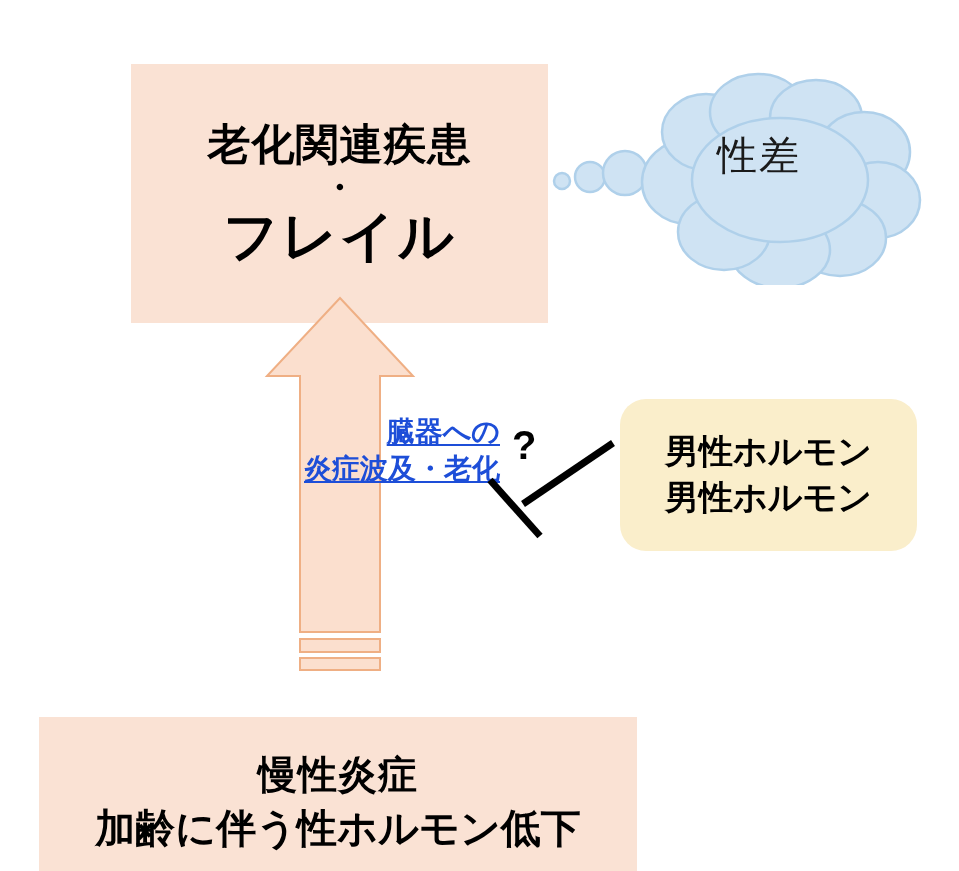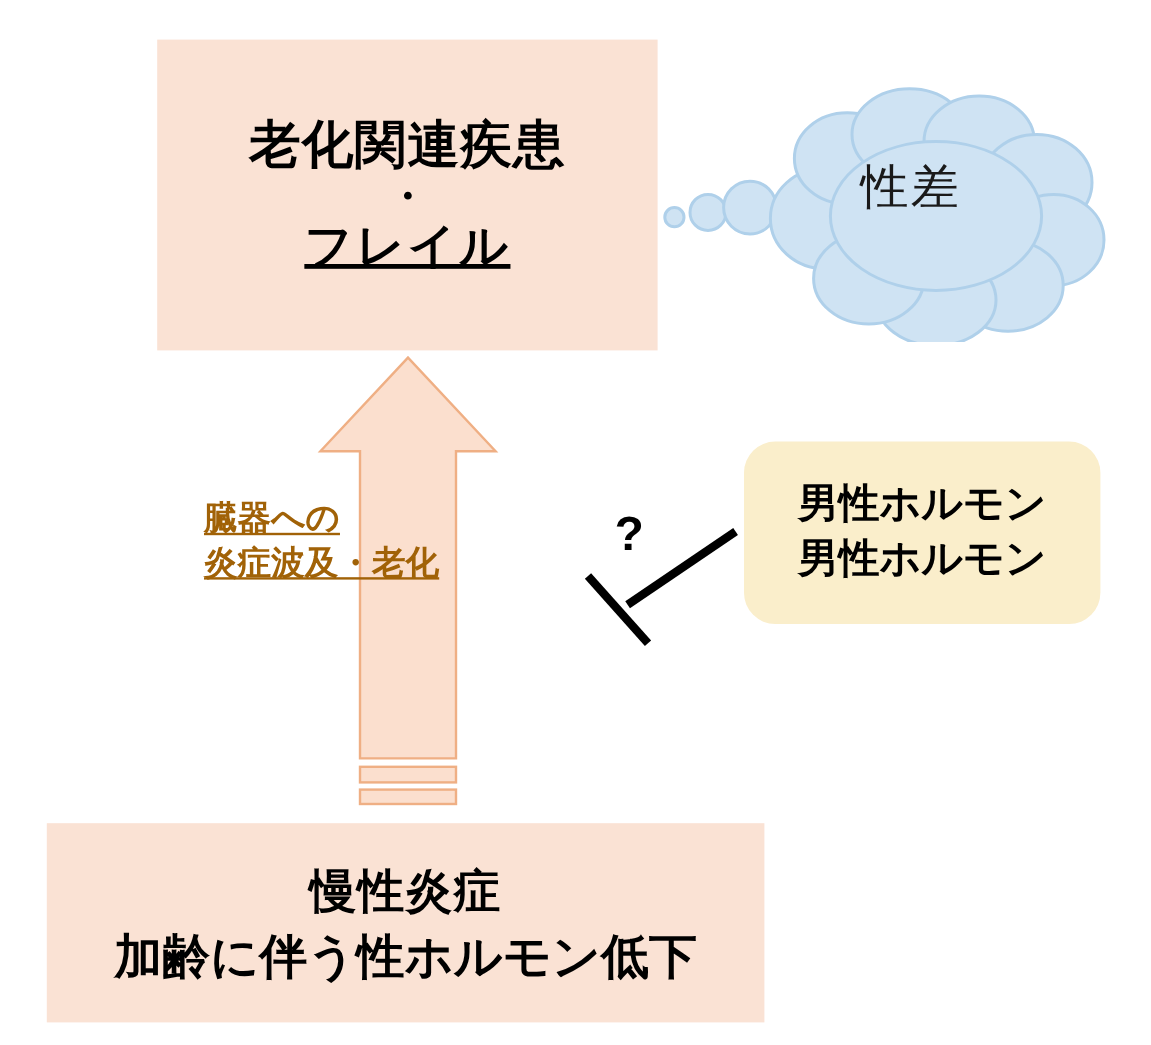--- a/index.html
+++ b/index.html
@@ -22,44 +22,44 @@
   .box {
     position: absolute;
     box-sizing: border-box;
     display: flex;
     flex-direction: column;
     align-items: center;
     justify-content: center;
     text-align: center;
     color: #000000;
     font-weight: bold;
+    margin-top: 31px;
   }
 
   #disease-box {
     left: 131px;
     top: 33px;
     width: 417px;
     height: 259px;
     background: #FAE2D4;
   }
   #disease-box .line-main {
     font-size: 43px;
     line-height: 1.12;
     letter-spacing: 1px;
   }
   #disease-box .line-dot {
     font-size: 34px;
     line-height: 1.0;
     margin: 2px 0 2px 0;
   }
   #disease-box .line-sub {
-    font-size: 40px;
+    font-size: 55px;
     line-height: 1.12;
     letter-spacing: 2px;
-    text-decoration: underline;
   }
 
   #inflammation-box {
     left: 39px;
     top: 686px;
     width: 598px;
     height: 166px;
     background: #FAE2D4;
     padding-top: 6px;
   }
@@ -118,24 +118,24 @@
     color: #1a1a1a;
     letter-spacing: 2px;
   }
 
   
   #spread-label {
     position: absolute;
     left: 170px;
     top: 413px;
     width: 330px;
-    text-align: left;
+    text-align: right;
     font-size: 28px;
     font-weight: bold;
-    color: #a16207;
+    color: #1d4ed8;
     line-height: 1.33;
   }
   #spread-label span {
     display: block;
     text-decoration: underline;
     text-underline-offset: 3px;
     text-decoration-thickness: 2px;
   }
 
   #inflammaging-label {

